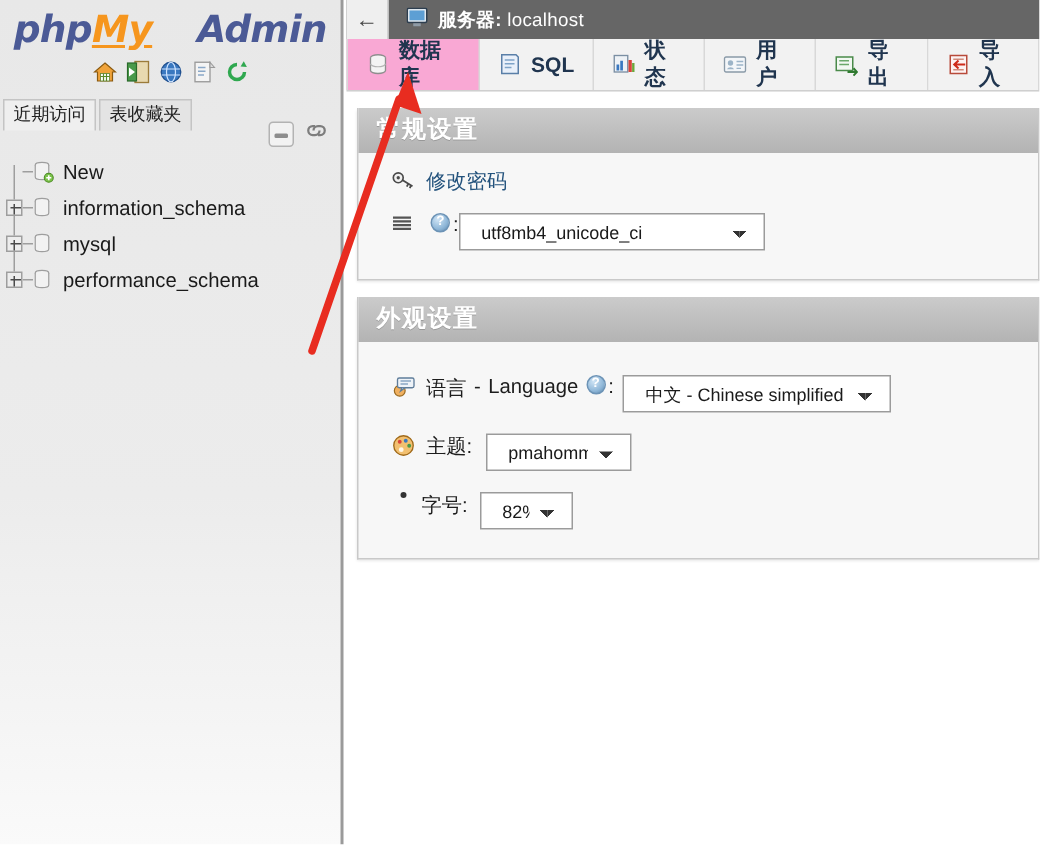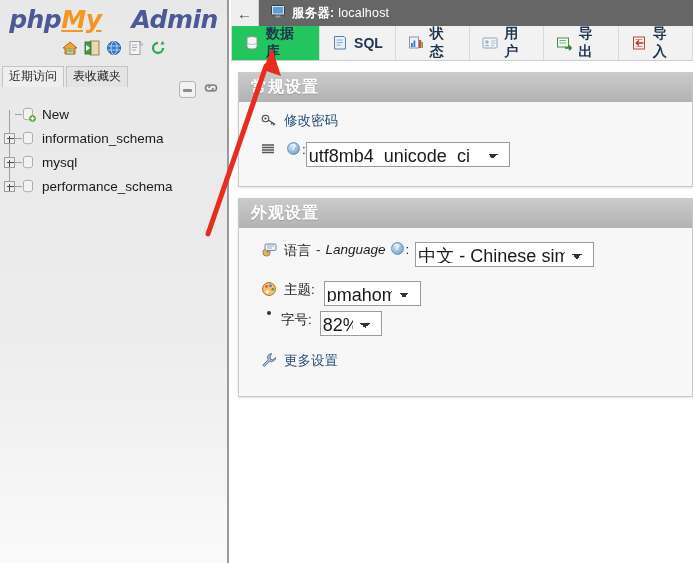--- a/index.html
+++ b/index.html
@@ -102,21 +102,21 @@
     border-bottom: 1px solid #cfcfcf;
     display: flex; align-items: stretch;
   }
   .tab {
     display: flex; align-items: center; gap: 6px;
     padding: 0 12px; border-right: 1px solid #d8d8d8;
     font-size: 14px; font-weight: bold; color: #20354f;
     background: #f2f2f2;
   }
   .tab:first-child { border-left: 1px solid #d8d8d8; }
-  .tab.active { background: #22c55e; }
+  .tab.active { background: #f9a8d4; }
   .tab .ticon { width: 16px; height: 16px; display: block; flex: 0 0 auto; }
 
   
   .panel {
     margin: 11px 0 0 7px; width: 455px;
     border: 1px solid #c9c9c9; border-top: none;
     background: #f7f7f7;
     box-shadow: 0 1px 2px rgba(0,0,0,.12);
   }
   .panel-head {
@@ -128,37 +128,37 @@
   }
   .panel-body { padding: 10px 0 14px 0; }
 
   .row {
     display: flex; align-items: flex-start; min-height: 30px;
     padding-left: 22px; font-size: 13.5px; color: #1d1d1d;
   }
   .row .licon-sm { width: 16px; height: 16px; flex: 0 0 auto; margin-right: 7px; display: block; }
   .link { color: #23527c; text-decoration: none; }
   .lbl { white-space: nowrap; }
-  .lbl.lang-en { font-style: italic; }
+  .lbl.lang-en { }
   .help-dot {
     width: 13px; height: 13px; border-radius: 50%;
     background: radial-gradient(circle at 35% 30%, #cfe4f5 0%, #8fb7d8 60%, #5a85aa 100%);
     border: 1px solid #6c93b6; display: inline-block; margin: 0 2px 0 5px;
     position: relative; flex: 0 0 auto;
   }
   .help-dot::after {
     content: "?"; position: absolute; left: 0; right: 0; top: -2px;
     text-align: center; font-size: 9px; color: #fff; font-weight: bold; line-height: 13px;
   }
 
   select.pma {
     font-family: "Liberation Sans", "DejaVu Sans", sans-serif;
-    font-size: 18px; color: #1a1a1a;
+    font-size: 12px; color: #1a1a1a;
     background: #ffffff; border: 1px solid #9b9b9b;
-    padding: 3px 2px; height: 25px;
+    padding: 3px 14px; height: 25px;
     -webkit-appearance: none; appearance: none;
     background-image:
       linear-gradient(45deg, transparent 50%, #333 50%),
       linear-gradient(135deg, #333 50%, transparent 50%);
     background-position: calc(100% - 16px) 11px, calc(100% - 11px) 11px;
     background-size: 5px 5px, 5px 5px;
     background-repeat: no-repeat;
     padding-right: 28px;
   }
   select.w-collation { width: 204px; }
@@ -400,21 +400,21 @@
           </select>
         </div>
 
       </div>
     </div>
 
     <div class="panel">
       <div class="panel-head">外观设置</div>
       <div class="panel-body">
 
-        <div class="row" style="margin-top:4px;">
+        <div class="row" style="margin-top:12px;">
           <span class="licon-sm">
             <svg width="16" height="16" viewBox="0 0 16 16">
               <circle cx="5.5" cy="10.5" r="3.6" fill="#f0b060" stroke="#9a6a20" stroke-width="0.8"></circle>
               <rect x="4" y="2" width="11" height="6.5" rx="1.2" fill="#eef3f8" stroke="#5f7d9a" stroke-width="0.9"></rect>
               <path d="M7 8.5 L6 10.8 L9 8.5 Z" fill="#eef3f8" stroke="#5f7d9a" stroke-width="0.8"></path>
               <path d="M6 4 H13 M6 6 H11" stroke="#8aa8c4" stroke-width="0.9"></path>
             </svg>
           </span>
           <span class="lbl">语言</span>
           <span class="lbl" style="margin:0 5px;">-</span>
@@ -435,36 +435,28 @@
               <circle cx="11.8" cy="8.2" r="1.3" fill="#4a9a4a"></circle>
               <circle cx="6.5" cy="10.8" r="1.6" fill="#fff7e8"></circle>
             </svg>
           </span>
           <span class="lbl">主题:</span>
           <select class="pma w-theme" style="margin-left:9px;">
             <option>pmahomme</option>
           </select>
         </div>
 
-        <div class="row" style="">
+        <div class="row" style="margin-top:9px;">
           <span class="bullet"></span>
           <span class="lbl">字号:</span>
           <select class="pma w-font" style="margin-left:8px;">
             <option>82%</option>
           </select>
         </div>
 
-        <div class="row" style="margin-top:11px;">
-          <span class="licon-sm">
-            <svg width="16" height="16" viewBox="0 0 16 16">
-              <path d="M10.5 1.5 a4 4 0 0 0 -3.3 6.2 L1.8 13.1 l1.4 1.4 l5.4 -5.4 A4 4 0 0 0 14.5 5.5 L12 8 L9.6 7.4 L9 5 Z" fill="#b9c6d6" stroke="#4a6a8a" stroke-width="0.9"></path>
-            </svg>
-          </span>
-          <a class="link lbl">更多设置</a>
-        </div>
 
       </div>
     </div>
   </div>
 
   <svg id="arrow">
     <g>
       <line x1="208" y1="234" x2="266" y2="66" stroke="#e82c20" stroke-width="5" stroke-linecap="round"></line>
       <polygon points="272,48 281,76 263,70" fill="#e82c20"></polygon>
     </g>

